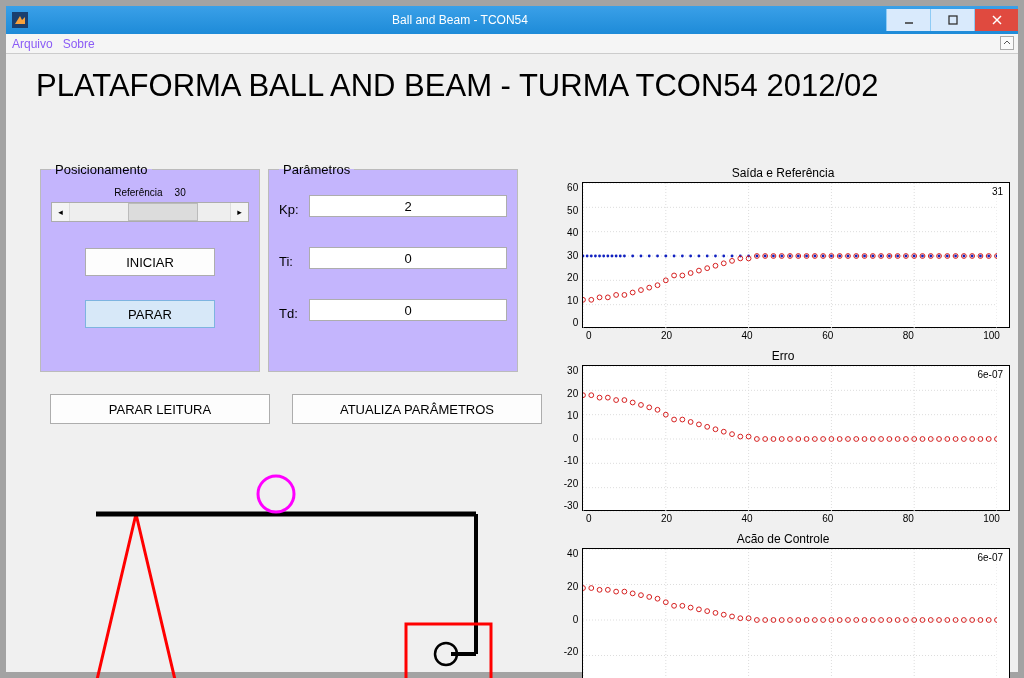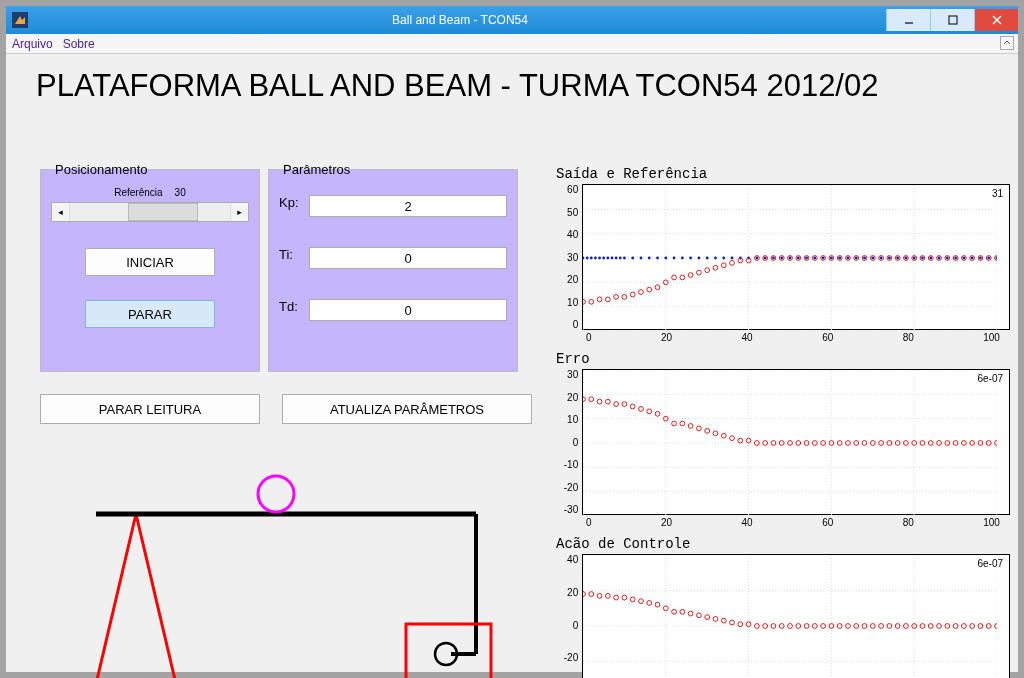--- a/index.html
+++ b/index.html
@@ -52,21 +52,21 @@
   .win-btn.close { background: #e04a3f; color: #fff; font-weight: bold; }
   .menubar {
     height: 20px;
     background: #f5f5f5;
     border-bottom: 1px solid #ccc;
     display: flex;
     align-items: center;
     padding: 0 6px;
     gap: 10px;
     font-size: 12px;
-    color: #4c1d95;
+    color: #8b5cf6;
     position: relative;
   }
   .menubar .dropdown-btn {
     position: absolute;
     right: 4px;
     top: 2px;
     width: 14px;
     height: 14px;
     border: 1px solid #aaa;
     display: flex;
@@ -164,59 +164,60 @@
     width: 210px;
     height: 30px;
     border: 1px solid #adadad;
     background: #fdfdfd;
     font-size: 13px;
     font-family: Arial, sans-serif;
     cursor: pointer;
   }
   .param-row {
     display: flex;
-    align-items: flex-start;
+    align-items: flex-end;
     gap: 4px;
     margin-bottom: 30px;
   }
   .param-row:first-of-type { margin-top: 10px; }
   .param-row label { width: 26px; font-size: 13px; }
   .param-input {
     flex: 1;
     height: 22px;
     border: 1px solid #adadad;
     background: #fff;
     text-align: center;
     font-size: 13px;
     font-family: Arial, sans-serif;
   }
   .lower-btns {
     position: absolute;
-    left: 34px;
+    left: 44px;
     top: 340px;
     display: flex;
     gap: 22px;
   }
   .beam-area {
     position: absolute;
     left: 40px;
     top: 400px;
     width: 480px;
     height: 240px;
   }
   .charts {
     position: absolute;
     left: 550px;
     top: 112px;
     width: 454px;
   }
   .chart-block { margin-bottom: 8px; }
   .chart-title {
-    font-size: 14px;
-    font-family: Liberation Mono, monospace;
+    text-align: center;
+    font-size: 12px;
+    font-family: Liberation Sans, sans-serif;
     margin-bottom: 2px;
   }
   .chart-wrap {
     display: flex;
   }
   .yaxis-labels {
     width: 30px;
     display: flex;
     flex-direction: column;
     justify-content: space-between;

